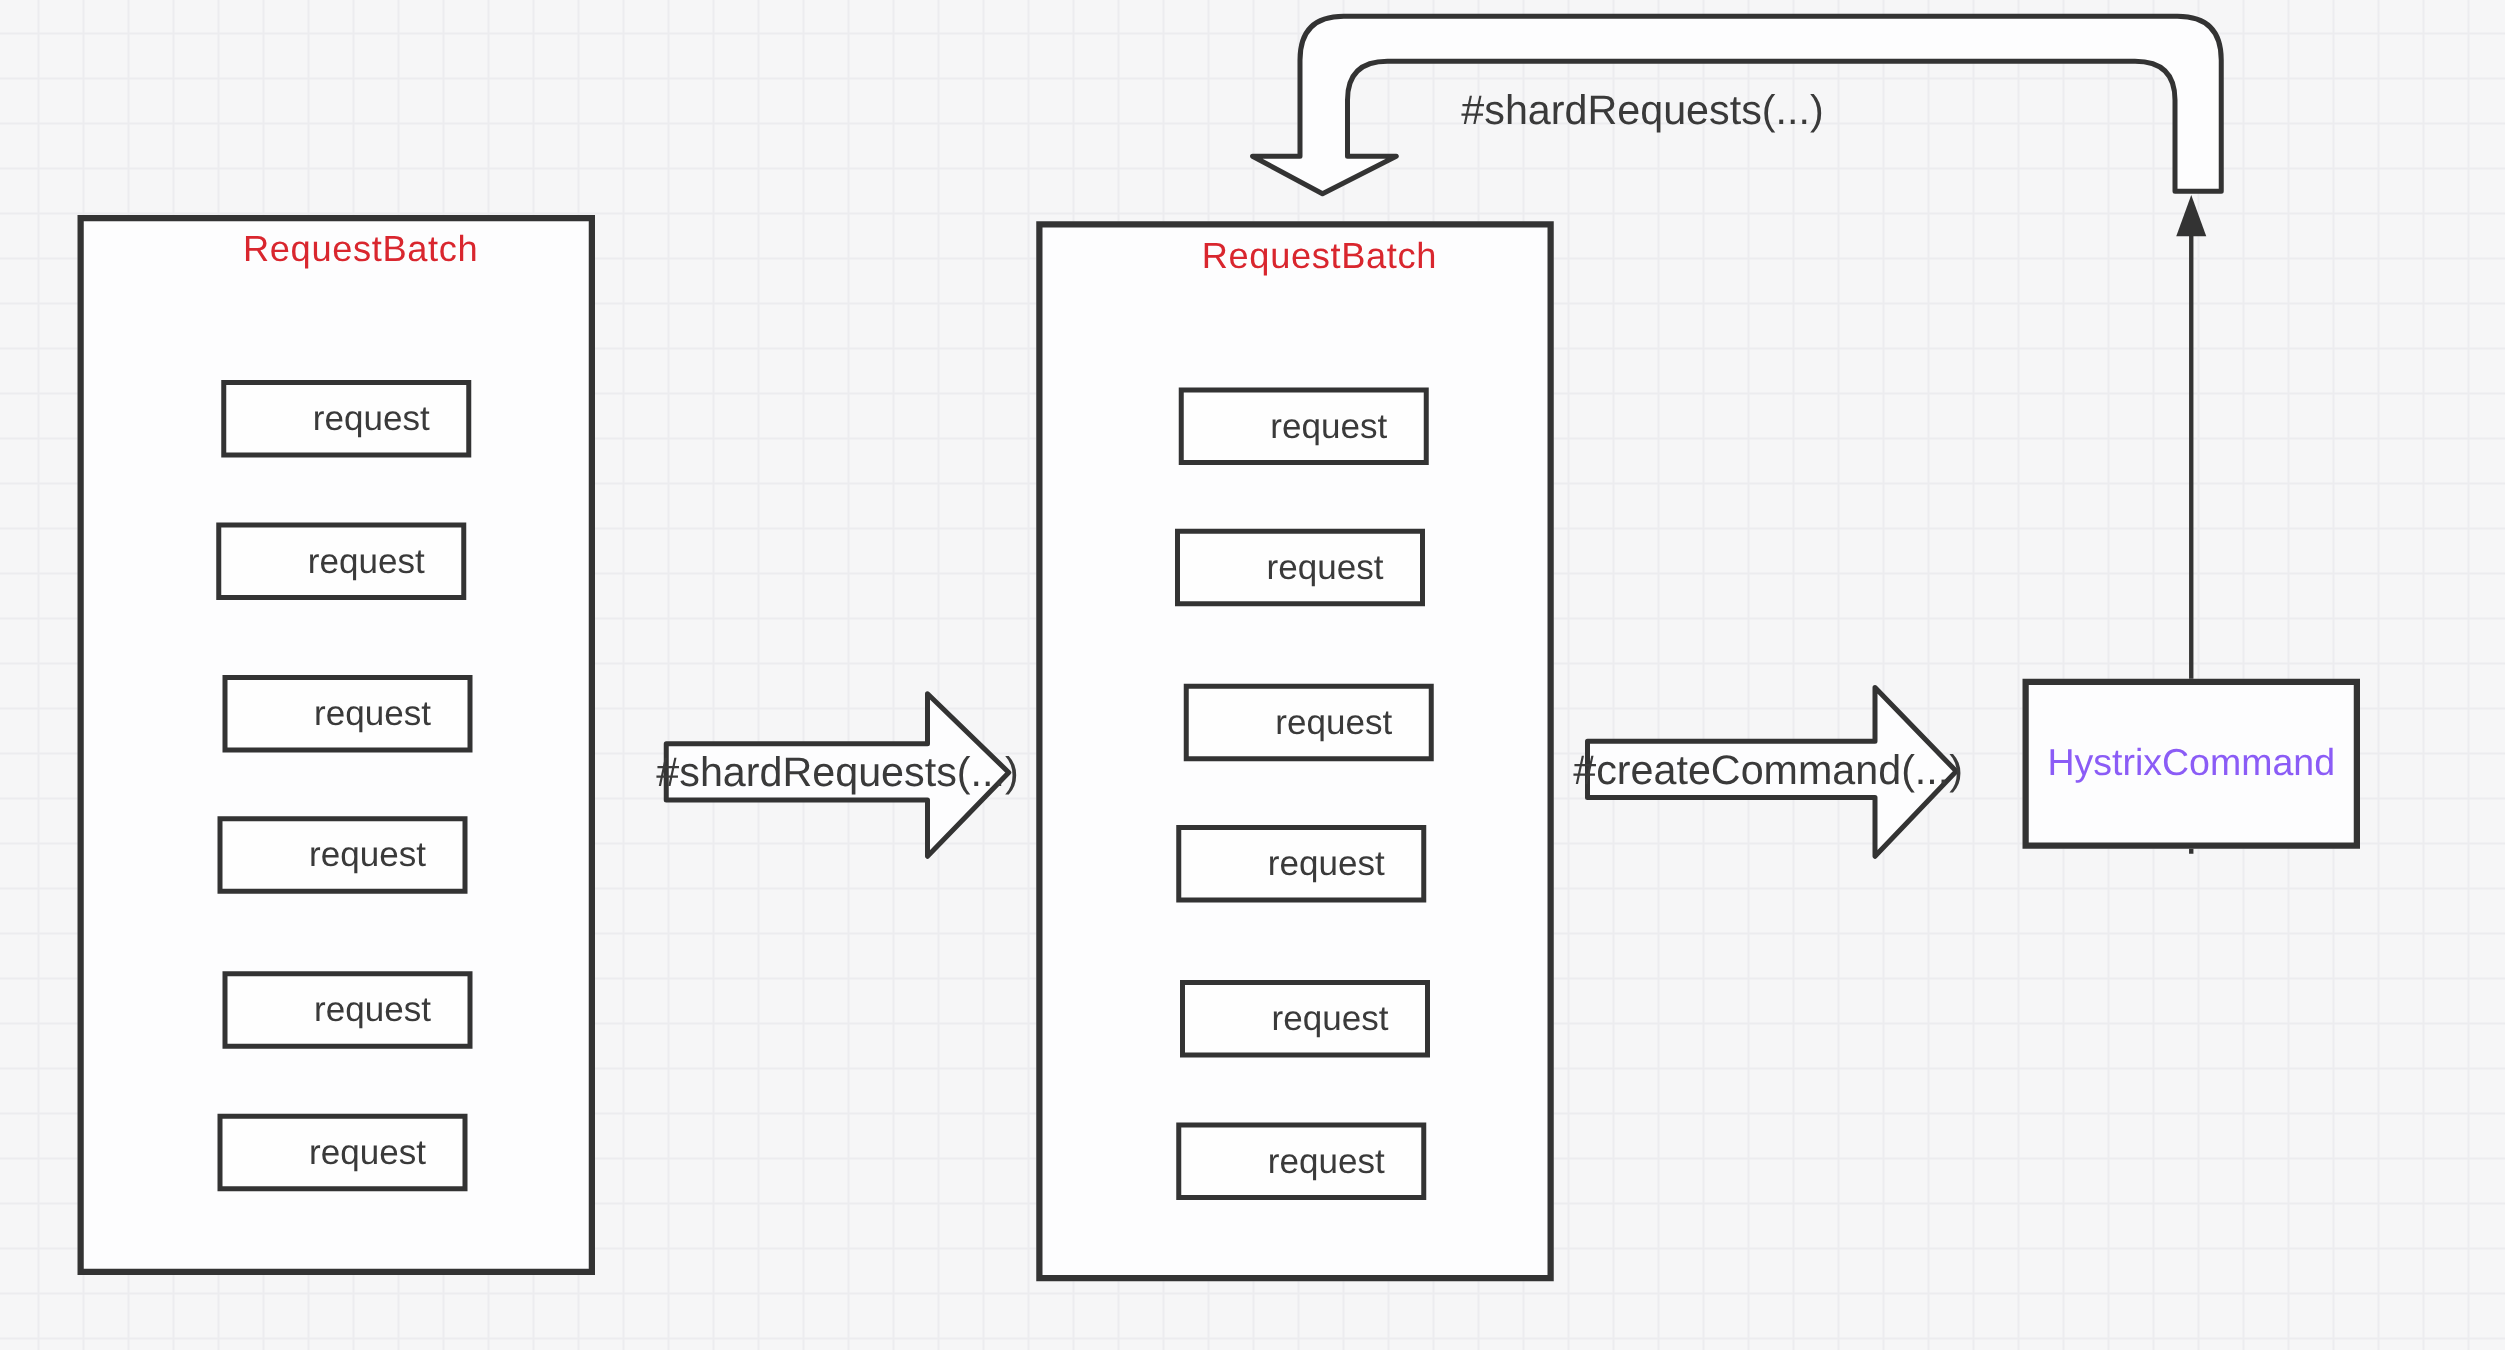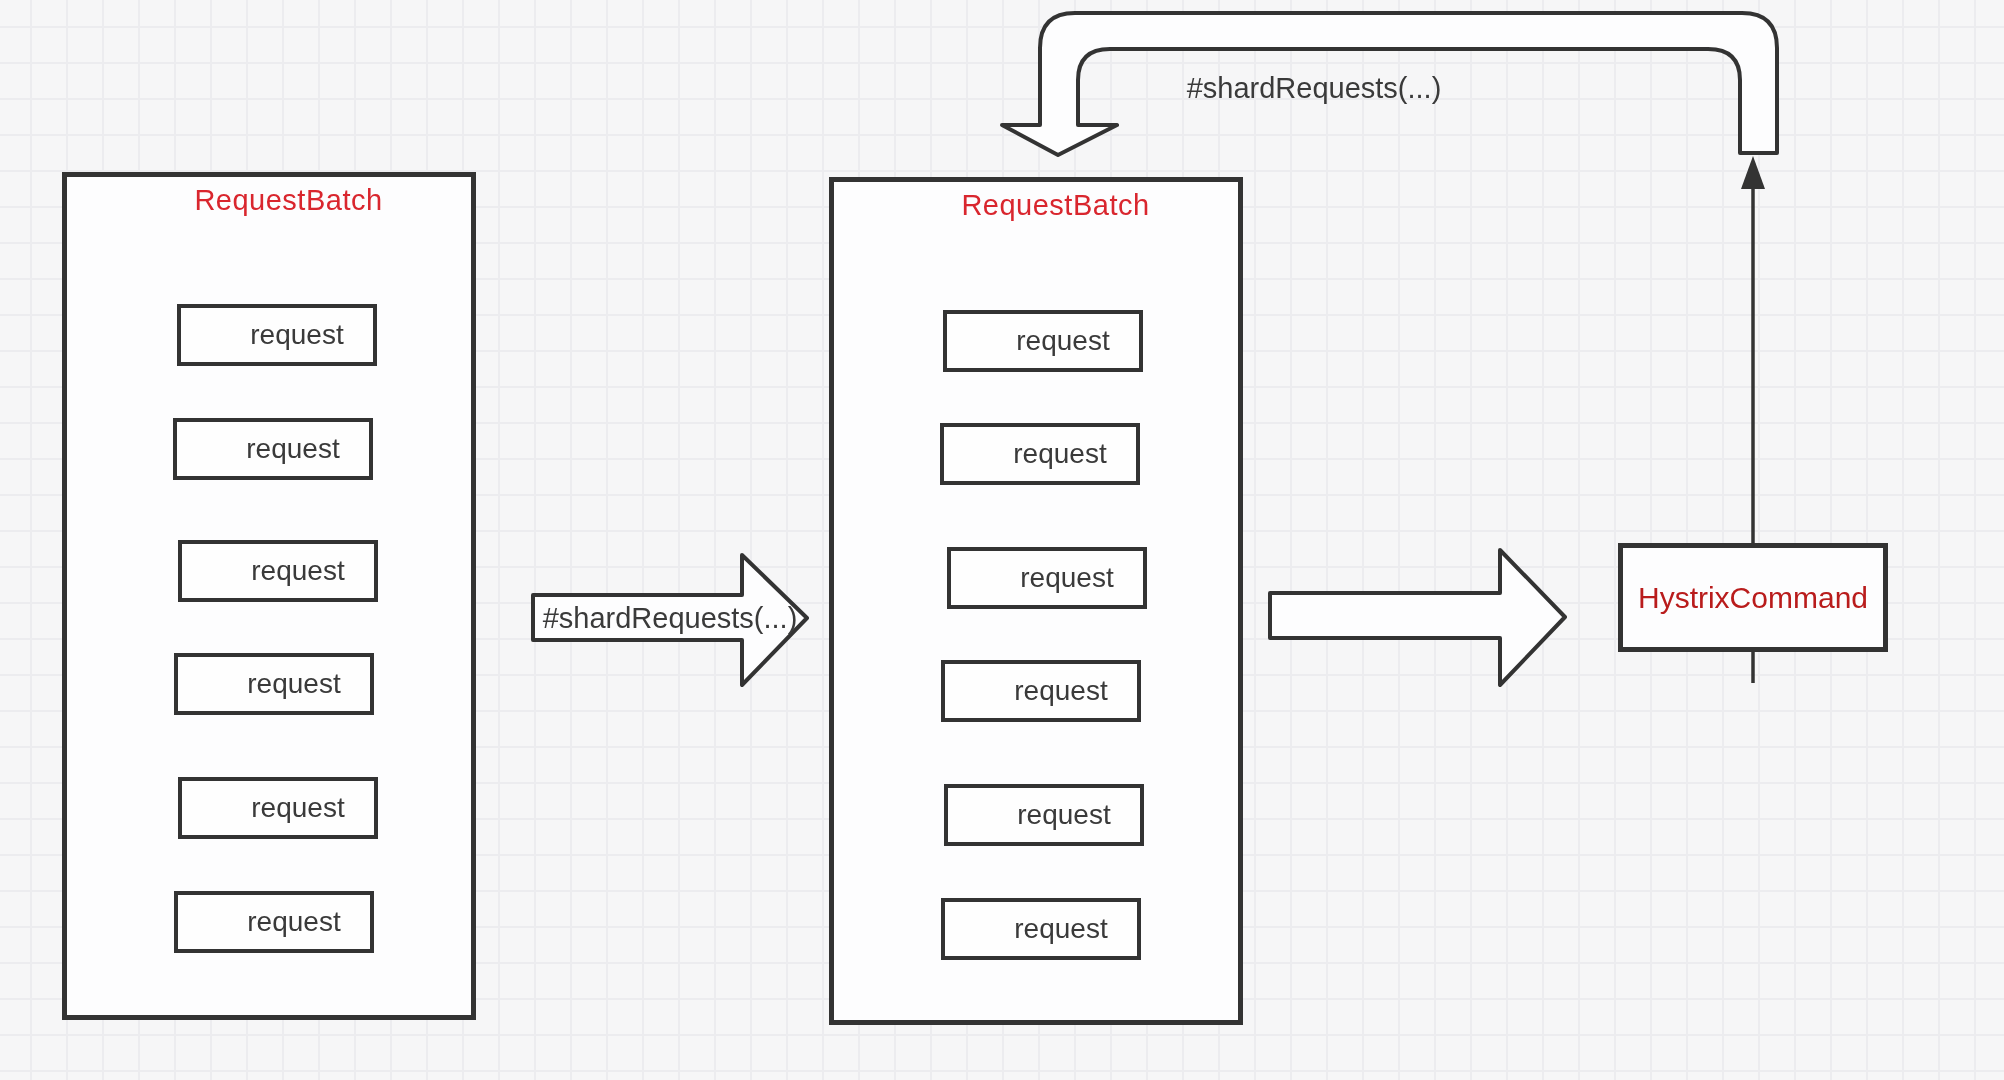--- a/index.html
+++ b/index.html
@@ -40,35 +40,35 @@
     background:#fefefe;
     border:4px solid #333;
     box-sizing:border-box;
     display:flex;align-items:center;justify-content:center;
     font-size:28px;
     color:#3a3a3a;
     padding-left:40px;
   }
   .hystrix-box{
     position:absolute;
-    left:1618px;top:543px;width:270px;height:109px;
+    left:1618px;top:543px;width:270px;height:136px;
     background:#fdfdfe;
     border:5px solid #333;
     box-sizing:border-box;
     display:flex;align-items:center;justify-content:center;
     font-size:30px;
-    color:#b91c1c;
+    color:#8b5cf6;
   }
   .svg-layer{
     position:absolute;left:0;top:0;width:2004px;height:1080px;
   }
   .arrow-label{
     position:absolute;
     display:flex;align-items:center;justify-content:center;
-    font-size:29px;
+    font-size:33px;
     color:#3a3a3a;
     white-space:nowrap;
   }
 </style>
 </head>
 <body>
 
 <div class="canvas">
 
   <svg class="svg-layer" viewBox="0 0 2004 1080">
@@ -99,15 +99,16 @@
     <div class="request-box" style="left:106px;top:241px;">request</div>
     <div class="request-box" style="left:113px;top:365px;">request</div>
     <div class="request-box" style="left:107px;top:478px;">request</div>
     <div class="request-box" style="left:110px;top:602px;">request</div>
     <div class="request-box" style="left:107px;top:716px;">request</div>
   </div>
 
   <div class="hystrix-box">HystrixCommand</div>
 
   <div class="arrow-label" style="left:535px;top:596px;width:270px;height:44px;">#shardRequests(...)</div>
+  <div class="arrow-label" style="left:1272px;top:594px;width:285px;height:44px;">#createCommand(...)</div>
   <div class="arrow-label" style="left:1151px;top:68px;width:326px;height:40px;">#shardRequests(...)</div>
 
 </div>
 
 </body></html>

